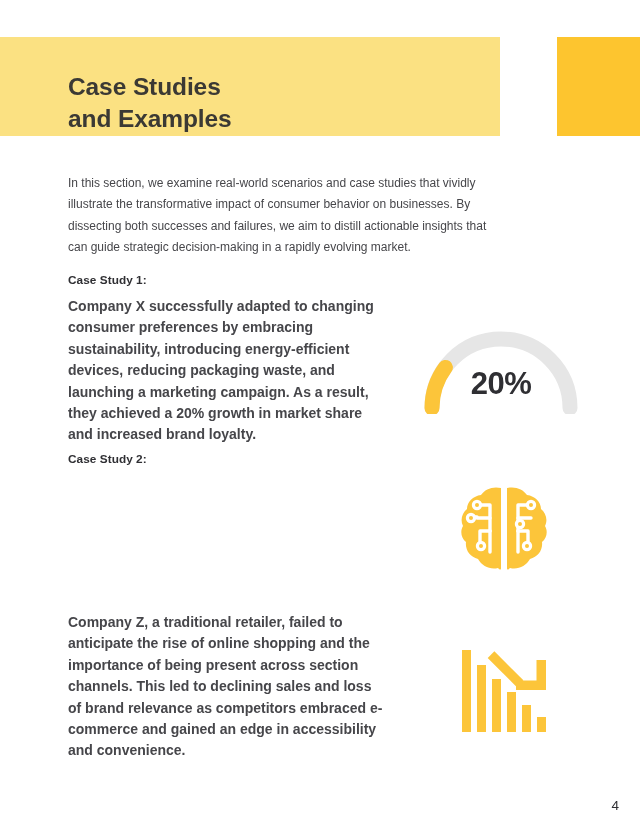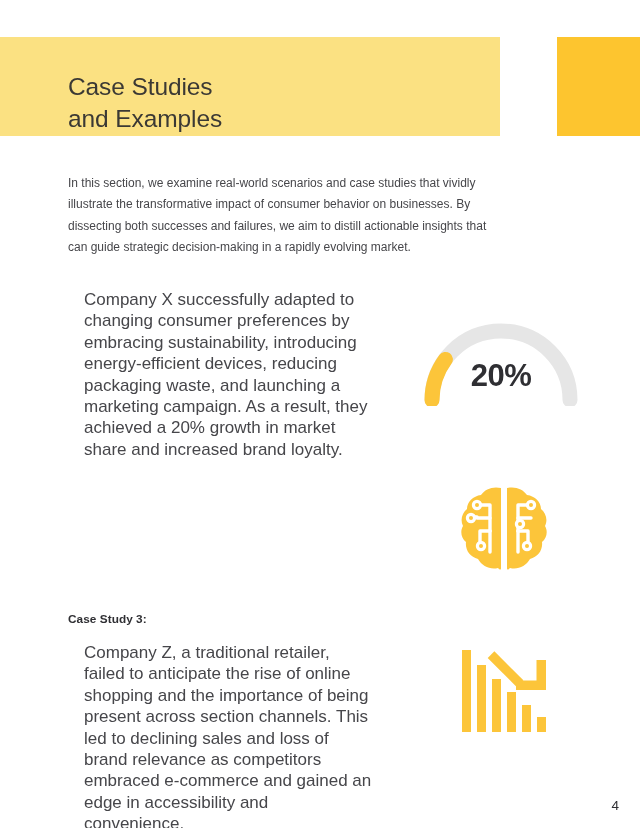--- a/index.html
+++ b/index.html
@@ -33,21 +33,21 @@
     height: 99px;
     background: #fdc52f;
   }
   #page-title {
     position: absolute;
     left: 68px;
     top: 55px;
     width: 420px;
     font-size: 24.5px;
     line-height: 1.28;
-    font-weight: 400;
+    font-weight: 700;
     letter-spacing: -0.1px;
     color: #3b3934;
     white-space: pre-line;
   }
 
   
   #intro-paragraph {
     position: absolute;
     left: 68px;
     top: 161px;
@@ -59,34 +59,35 @@
 
   .case-block { position: absolute; left: 68px; width: 320px; }
   .case-heading {
     font-size: 11.8px;
     font-weight: 700;
     color: #2f2f33;
     letter-spacing: 0.05px;
     margin: 0 0 9px 0;
   }
   .case-body {
-    font-size: 17px;
+    font-size: 14px;
     line-height: 21.4px;
     color: #46464a;
-    margin: 16px;
+    margin: 0;
+    font-weight: bold;
   }
   #case-1 { top: 273px; }
   #case-2 { top: 452px; }
   #case-3 { top: 612px; }
 
   
   #gauge-visual {
     position: absolute;
     left: 418px;
-    top: 314px;
+    top: 322px;
     width: 166px;
     height: 92px;
   }
   #gauge-visual svg { display: block; }
   #gauge-value {
     position: absolute;
     left: 0;
     top: 44px;
     width: 166px;
     text-align: center;
@@ -126,28 +127,29 @@
 <body>
 
 <div id="header-band" style="background: rgb(251, 225, 130);"></div>
 <div id="header-accent-block" style="background: rgb(253, 197, 47);"></div>
 <h1 id="page-title" style="color: rgb(59, 57, 52);">Case Studies
 and Examples</h1>
 
 <p id="intro-paragraph">In this section, we examine real-world scenarios and case studies that vividly illustrate the transformative impact of consumer behavior on businesses. By dissecting both successes and failures, we aim to distill actionable insights that can guide strategic decision-making in a rapidly evolving market.</p>
 
 <div class="case-block" id="case-1">
+  <p class="case-heading">Case Study 1:</p>
   <p class="case-body">Company X successfully adapted to changing consumer preferences by embracing sustainability, introducing energy-efficient devices, reducing packaging waste, and launching a marketing campaign. As a result, they achieved a 20% growth in market share and increased brand loyalty.</p>
 </div>
 
 <div class="case-block" id="case-2">
+  <p class="case-heading">Case Study 2:</p>
 </div>
 
 <div class="case-block" id="case-3">
-  <p class="case-heading">Case Study 3:</p>
   <p class="case-body">Company Z, a traditional retailer, failed to anticipate the rise of online shopping and the importance of being present across section channels. This led to declining sales and loss of brand relevance as competitors embraced e-commerce and gained an edge in accessibility and convenience.</p>
 </div>
 
 <div id="gauge-visual">
   <svg width="166" height="92" viewBox="0 0 166 92">
     <path id="gauge-track" d="M 14 86 A 69 69 0 0 1 152 86" fill="none" stroke="#e6e6e6" stroke-width="15" stroke-linecap="round"></path>
     <path id="gauge-fill" d="M 14 86 A 69 69 0 0 1 27.4 45.4" fill="none" stroke="#fcc53a" stroke-width="15" stroke-linecap="round"></path>
   </svg>
   <div id="gauge-value" style="color: rgb(47, 47, 51);">20%</div>
 </div>

